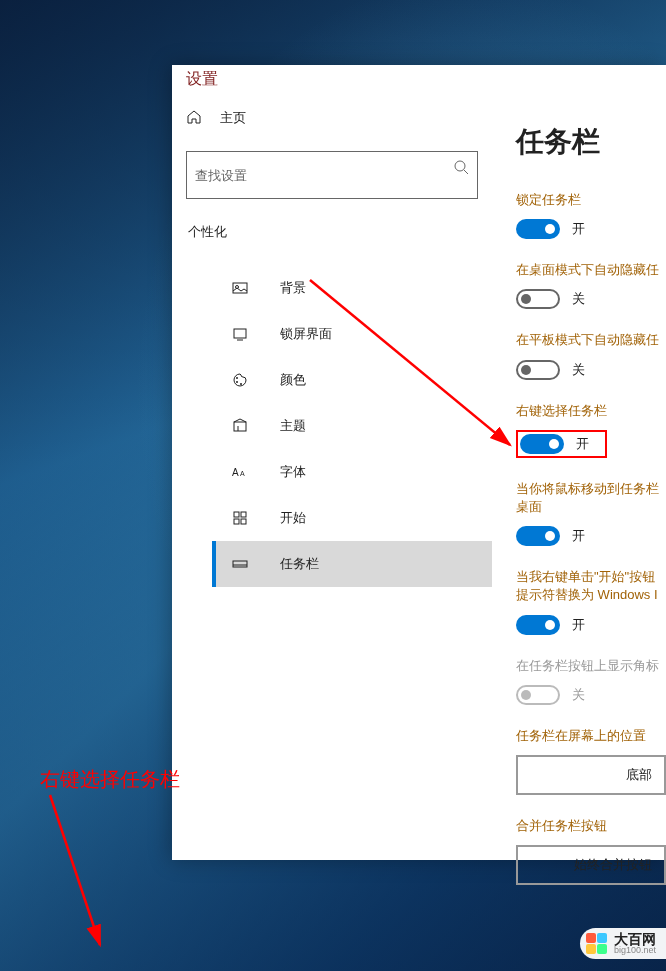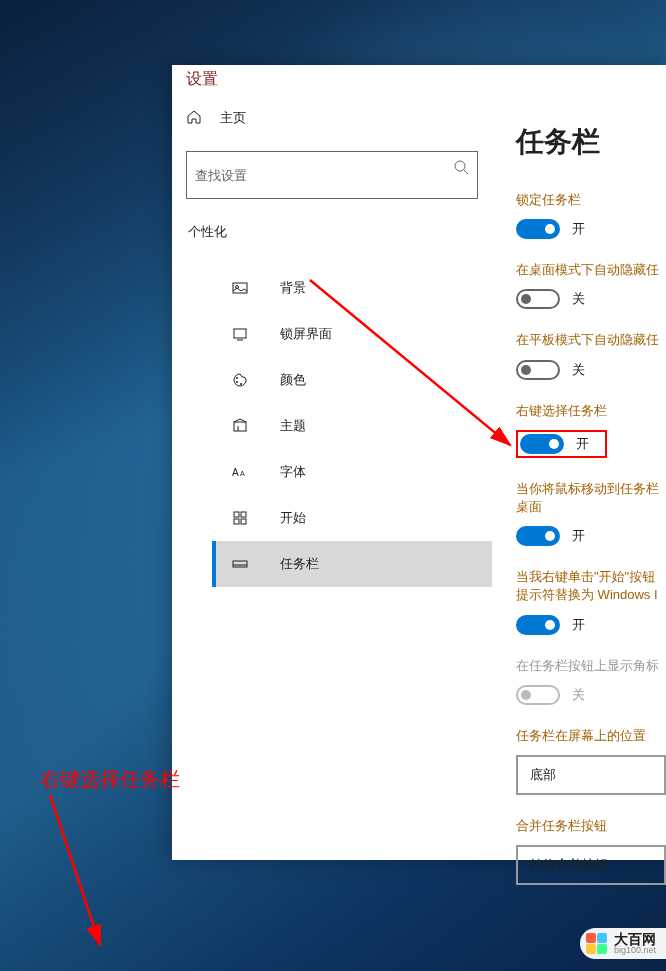--- a/index.html
+++ b/index.html
@@ -79,21 +79,21 @@
   .toggle.off .knob { background: #666; left: 3px; }
   .toggle.off.disabled .knob { background: #bbb; }
   .toggle-text { font-size: 13px; color: #222; }
   .toggle-text.disabled { color: #999; }
   .highlight-box {
     border: 2px solid #ff0000; padding: 2px 16px 2px 2px; display: inline-flex;
     align-items: center; gap: 12px;
   }
   .dropdown {
     border: 2px solid #999; padding: 9px 12px; font-size: 13px; color: #222;
-    min-width: 140px; margin-top: 6px; cursor: pointer;
+    min-width: 140px; margin-top: 6px; cursor: pointer; text-align: right;
   }
   .annotation {
     position: absolute; color: #ff0000; font-size: 20px; font-weight: 500;
   }
   .watermark {
     position: absolute; right: 0; bottom: 12px; display: flex; align-items: center;
     background: rgba(255,255,255,0.95); border-radius: 18px 0 0 18px;
     padding: 4px 10px 4px 6px; gap: 6px; text-align: center;
   }
   .wm-logo { display: flex; flex-wrap: wrap; width: 22px; height: 22px; gap: 1px; }

